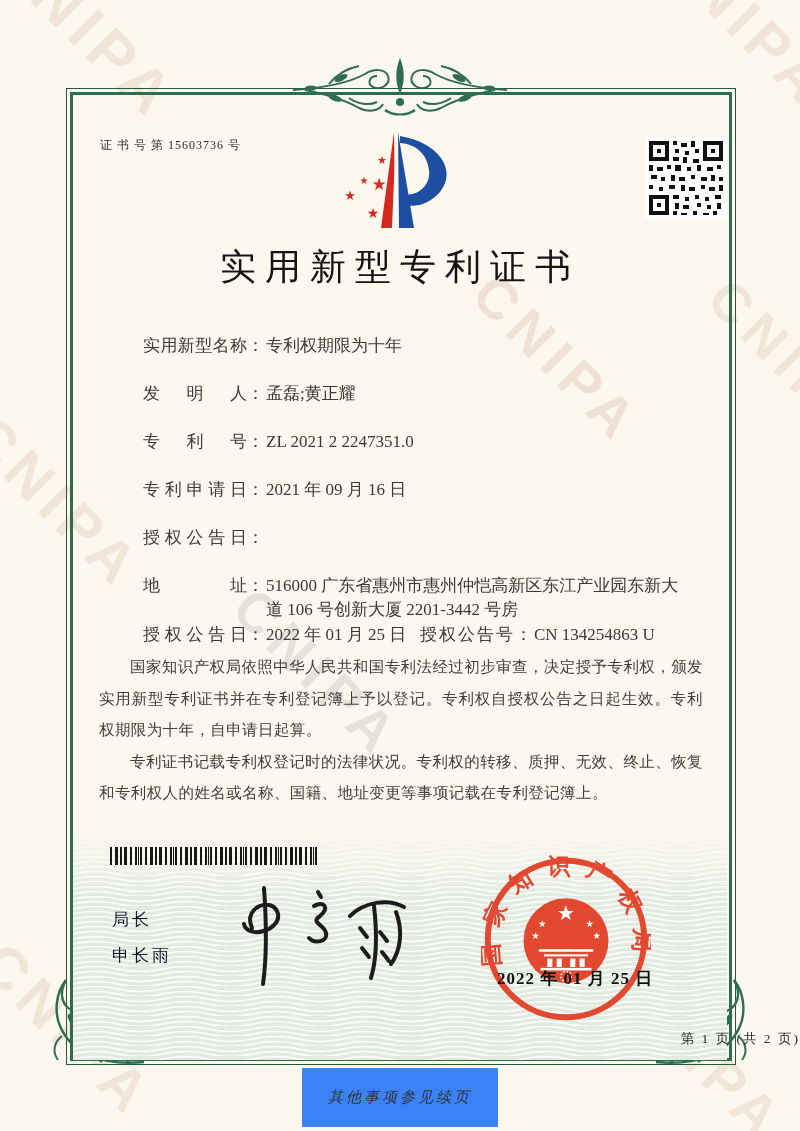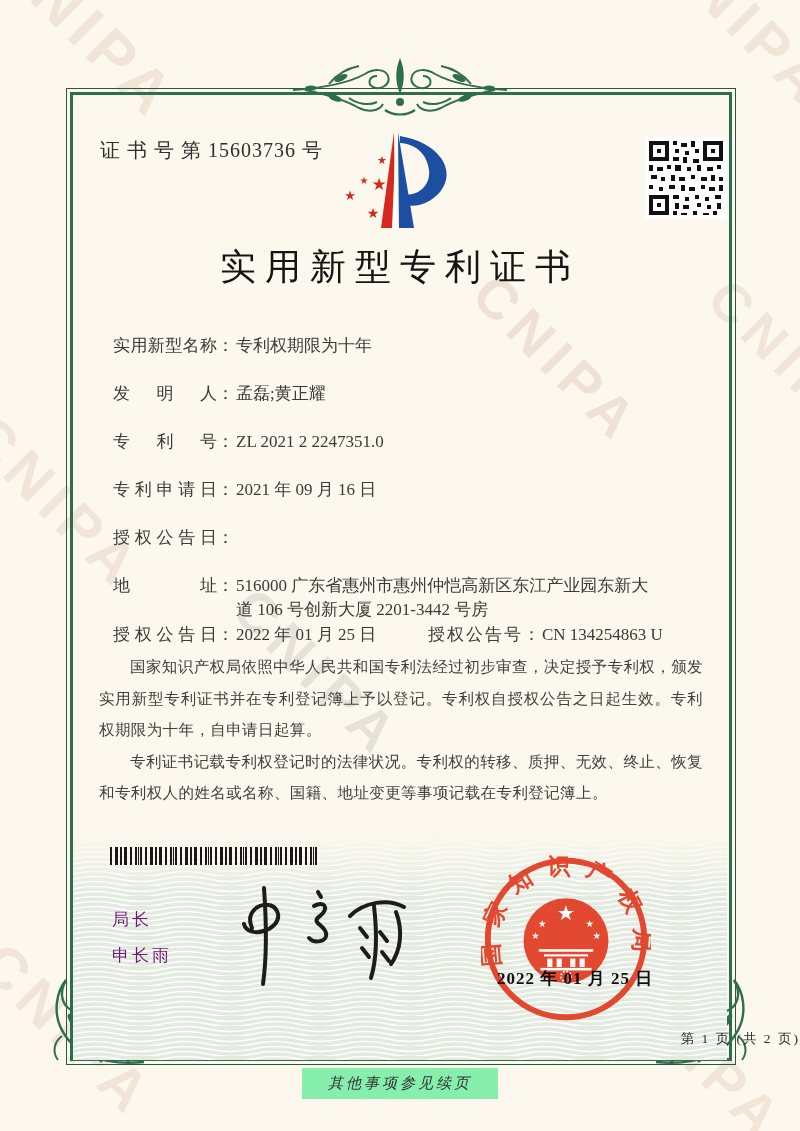--- a/index.html
+++ b/index.html
@@ -47,72 +47,72 @@
   .guilloche{position:absolute;left:73px;top:826px;width:654px;height:234px;z-index:1;}
   .guilloche svg{display:block;width:100%;height:100%;}
   .guilloche .fade{
     content:"";position:absolute;left:0;top:0;right:0;height:70px;
     background:linear-gradient(#fcf8ee 8%,rgba(252,248,238,0));
   }
 
   
   .cert-no{
     position:absolute;left:100px;top:137px;
-    font-size:20px;color:#2e2e2e;letter-spacing:1px;z-index:2;
+    font-size:12px;color:#2e2e2e;letter-spacing:1px;z-index:2;
   }
   .qr{position:absolute;left:645px;top:137px;width:82px;height:82px;z-index:2;}
   .logo{position:absolute;left:336px;top:128px;width:128px;height:114px;z-index:2;}
   .doc-title{
     position:absolute;left:0;right:0;top:243px;
     text-align:center;font-size:36px;font-weight:400;
     letter-spacing:9px;color:#141414;z-index:2;
   }
 
   
   .fields{position:absolute;left:113px;top:334px;width:600px;z-index:2;color:#3a3a3a;font-size:17px;}
   .f-row{display:flex;align-items:flex-start;margin-bottom:24px;line-height:24px;}
-  .f-label{display:inline-block;width:104px;text-align:justify;text-align-last:justify;}
+  .f-label{display:inline-block;width:104px;text-align:justify;text-align-last:justify;margin-left:30px;}
   .f-colon{display:inline-block;margin-right:2px;}
   .f-value{display:inline-block;}
   .f-value-addr{width:426px;}
   .grant-row{display:flex;line-height:24px;margin-top:1px;}
   .grant-left{display:flex;width:307px;}
-  .grant-right{display:flex;margin-left:8px;}
+  .grant-right{display:flex;}
   .g-label{letter-spacing:2px;}
 
   
   .body-paras{position:absolute;left:99px;top:651px;width:604px;z-index:2;}
   .body-paras p{
     margin:0;font-size:15.5px;line-height:31.5px;letter-spacing:0.4px;
     color:#404040;text-indent:2em;text-align:justify;
   }
 
   
   .barcode{
     position:absolute;left:110px;top:847px;width:210px;height:18px;z-index:2;
     background:
       repeating-linear-gradient(90deg,#181818 0 2px,transparent 2px 5px),
       repeating-linear-gradient(90deg,#181818 0 1px,transparent 1px 7px);
     background-color:transparent;
   }
-  .signer{position:absolute;left:112px;top:908px;z-index:2;font-size:17px;color:#701a75;font-family:Liberation Serif, serif;}
+  .signer{position:absolute;left:112px;top:908px;z-index:2;font-size:17px;color:#0f172a;font-family:Liberation Serif, serif;}
   .signer div{margin-bottom:13px;letter-spacing:3px;}
   .signature{position:absolute;left:222px;top:876px;width:210px;height:116px;z-index:3;}
   .seal{position:absolute;left:481px;top:854px;width:170px;height:170px;z-index:3;}
   .seal-date{
     position:absolute;left:497px;top:967px;z-index:4;
     font-size:17px;font-weight:bold;color:#101010;letter-spacing:1px;
   }
   .page-info{
     position:absolute;left:0;right:0;top:1030px;text-align:right;
     font-size:13.5px;color:#2e2e2e;letter-spacing:2px;z-index:2;
   }
   .note-box{
     position:absolute;left:50%;top:1068px;transform:translateX(-50%);
-    background:#86efac;padding:6px 26px;z-index:2;
+    background:#3b82f6;padding:20px 26px;z-index:2;
     font-size:15px;color:#333;letter-spacing:3px;font-style:italic;
   }
 </style>
 </head>
 <body>
 
 <div class="page">
 
   <span class="wm wm-a">CNIPA</span>
   <span class="wm wm-b">CNIPA</span>

